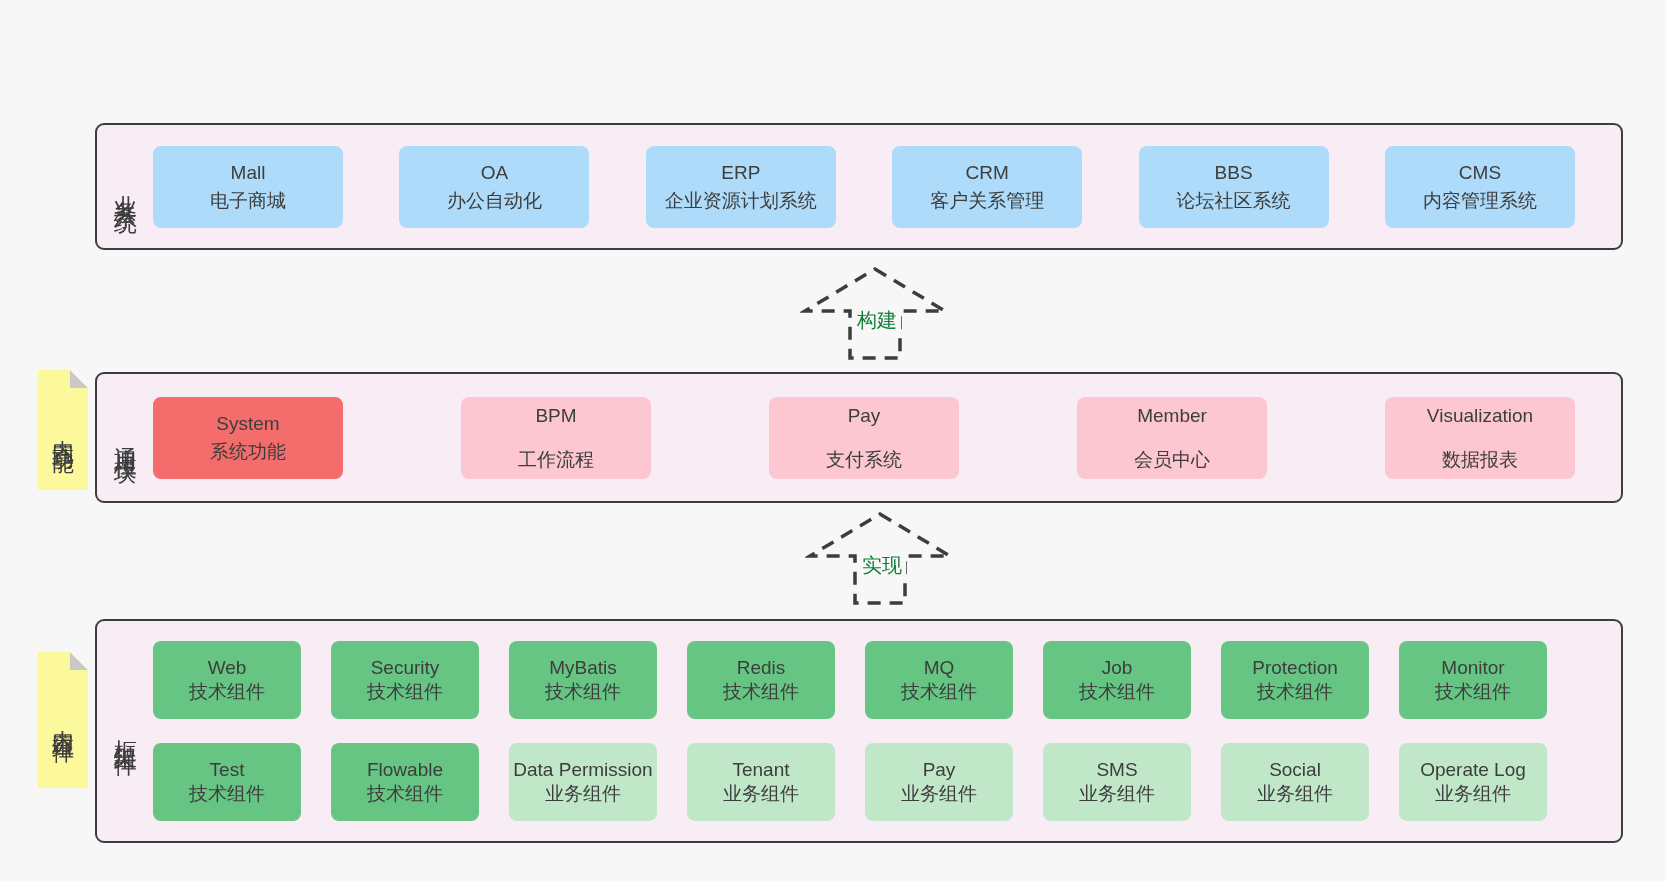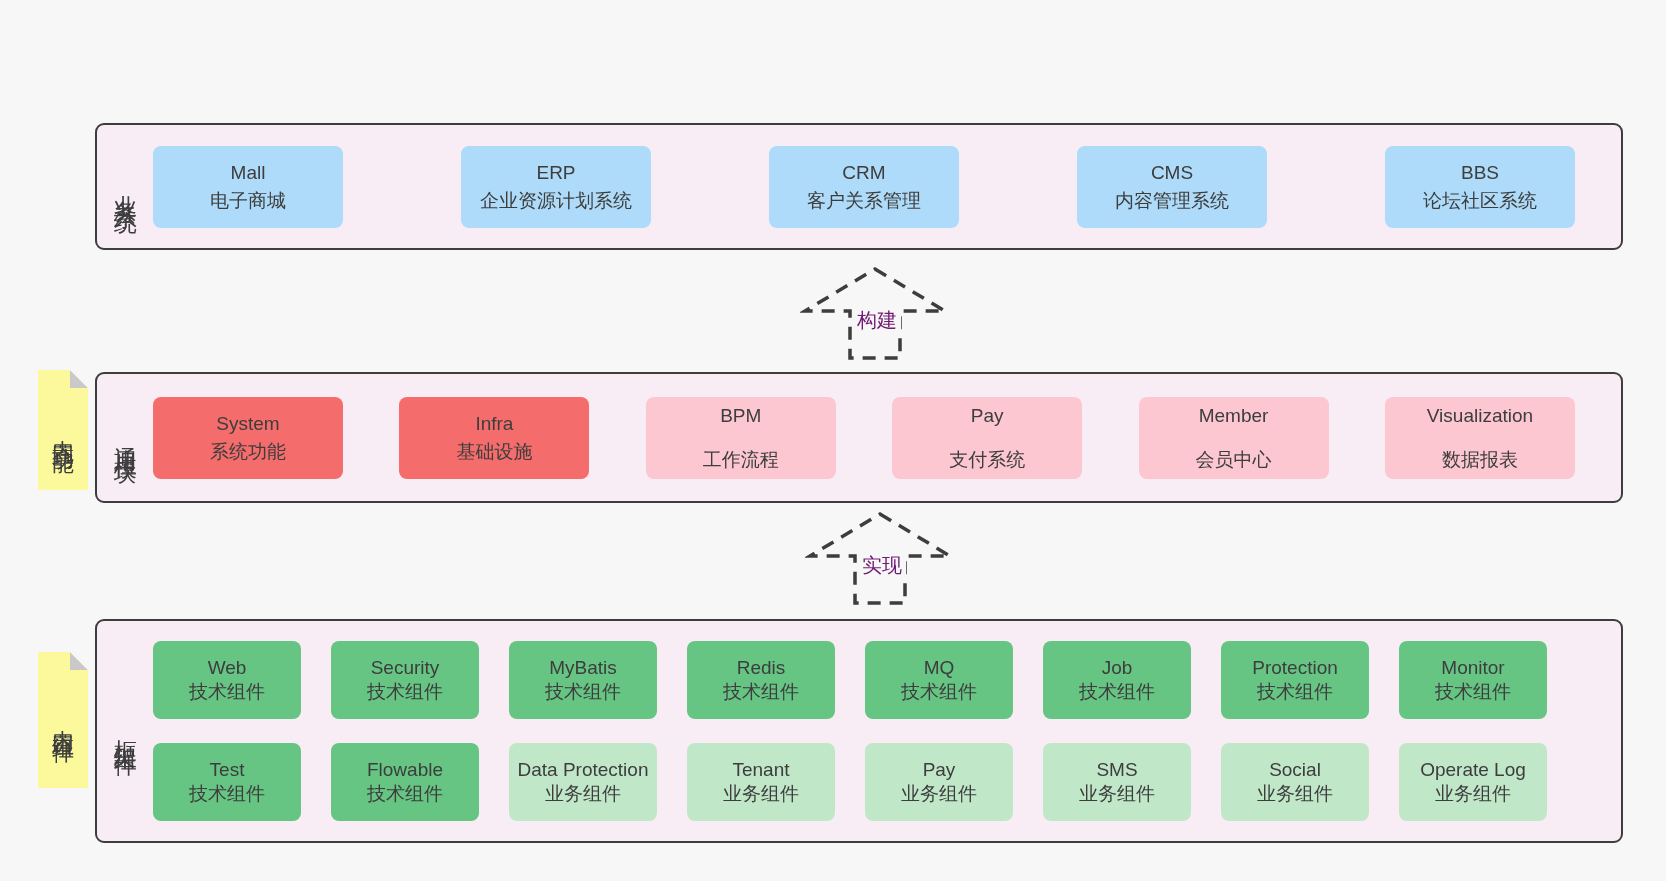--- a/index.html
+++ b/index.html
@@ -68,54 +68,58 @@
   .arrow { position:absolute; width:150px; height:95px; }
   .arrow-build { left:800px; top:266px; }
   .arrow-impl  { left:805px; top:511px; }
   .arrow polygon {
     fill:none; stroke:#3d3d3d; stroke-width:3.5;
     stroke-dasharray:13 9; stroke-linecap:butt; stroke-linejoin:miter;
   }
   .arrow-label {
     position:absolute; transform:translate(-50%,-50%);
     background:#f7f7f7; padding:2px 4px;
-    font-size:20px; white-space:nowrap; color:#701a75;
+    font-size:20px; white-space:nowrap; color:#15803d;
   }
   .arrow-label-build { left:877px; top:320px; }
   .arrow-label-impl  { left:882px; top:565px; }
 </style>
 </head>
 <body>
 
 <div class="canvas">
 
   <div class="panel panel-top">
     <div class="vlabel-col">
       <div class="vlabel">业务系统</div>
     </div>
     <div class="row6">
       <div class="box box6 blue">
         <div class="ln">Mall</div>
         <div class="ln">电子商城</div>
       </div>
       <div class="box box6 blue">
+        <div class="ln">OA</div>
+        <div class="ln">办公自动化</div>
+      </div>
+      <div class="box box6 blue">
         <div class="ln">ERP</div>
         <div class="ln">企业资源计划系统</div>
       </div>
       <div class="box box6 blue">
         <div class="ln">CRM</div>
         <div class="ln">客户关系管理</div>
       </div>
       <div class="box box6 blue">
+        <div class="ln">BBS</div>
+        <div class="ln">论坛社区系统</div>
+      </div>
+      <div class="box box6 blue">
         <div class="ln">CMS</div>
         <div class="ln">内容管理系统</div>
-      </div>
-      <div class="box box6 blue">
-        <div class="ln">BBS</div>
-        <div class="ln">论坛社区系统</div>
       </div>
     </div>
   </div>
 
   <svg class="arrow arrow-build" viewBox="0 0 150 95">
     <polygon points="75,3 145,45 100,45 100,92 50,92 50,45 5,45"></polygon>
   </svg>
   <div class="arrow-label arrow-label-build">构建</div>
 
   <div class="sticky sticky-mid">
@@ -124,24 +128,20 @@
   </div>
   <div class="panel panel-mid">
     <div class="vlabel-col">
       <div class="vlabel">通用模块</div>
     </div>
     <div class="row6">
       <div class="box box6 red">
         <div class="ln">System</div>
         <div class="ln">系统功能</div>
       </div>
-      <div class="box box6 red">
-        <div class="ln">Infra</div>
-        <div class="ln">基础设施</div>
-      </div>
       <div class="box box6 pink">
         <div class="ln">BPM</div>
         <div class="ln">工作流程</div>
       </div>
       <div class="box box6 pink">
         <div class="ln">Pay</div>
         <div class="ln">支付系统</div>
       </div>
       <div class="box box6 pink">
         <div class="ln">Member</div>
@@ -205,21 +205,21 @@
       <div class="row8">
         <div class="box box8 green">
           <div class="ln">Test</div>
           <div class="ln">技术组件</div>
         </div>
         <div class="box box8 green">
           <div class="ln">Flowable</div>
           <div class="ln">技术组件</div>
         </div>
         <div class="box box8 lgreen">
-          <div class="ln">Data Protection</div>
+          <div class="ln">Data Permission</div>
           <div class="ln">业务组件</div>
         </div>
         <div class="box box8 lgreen">
           <div class="ln">Tenant</div>
           <div class="ln">业务组件</div>
         </div>
         <div class="box box8 lgreen">
           <div class="ln">Pay</div>
           <div class="ln">业务组件</div>
         </div>

